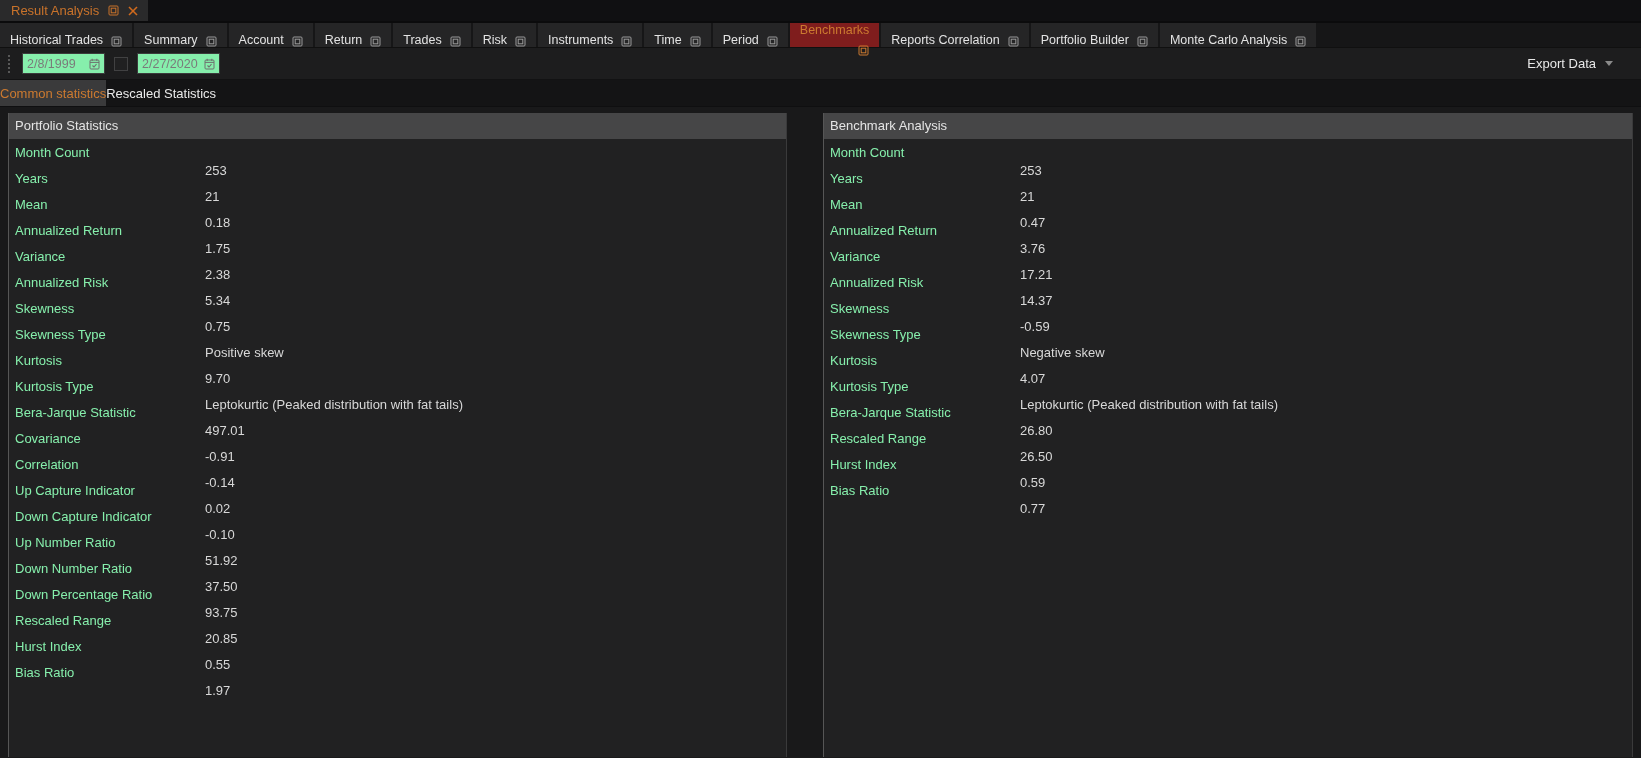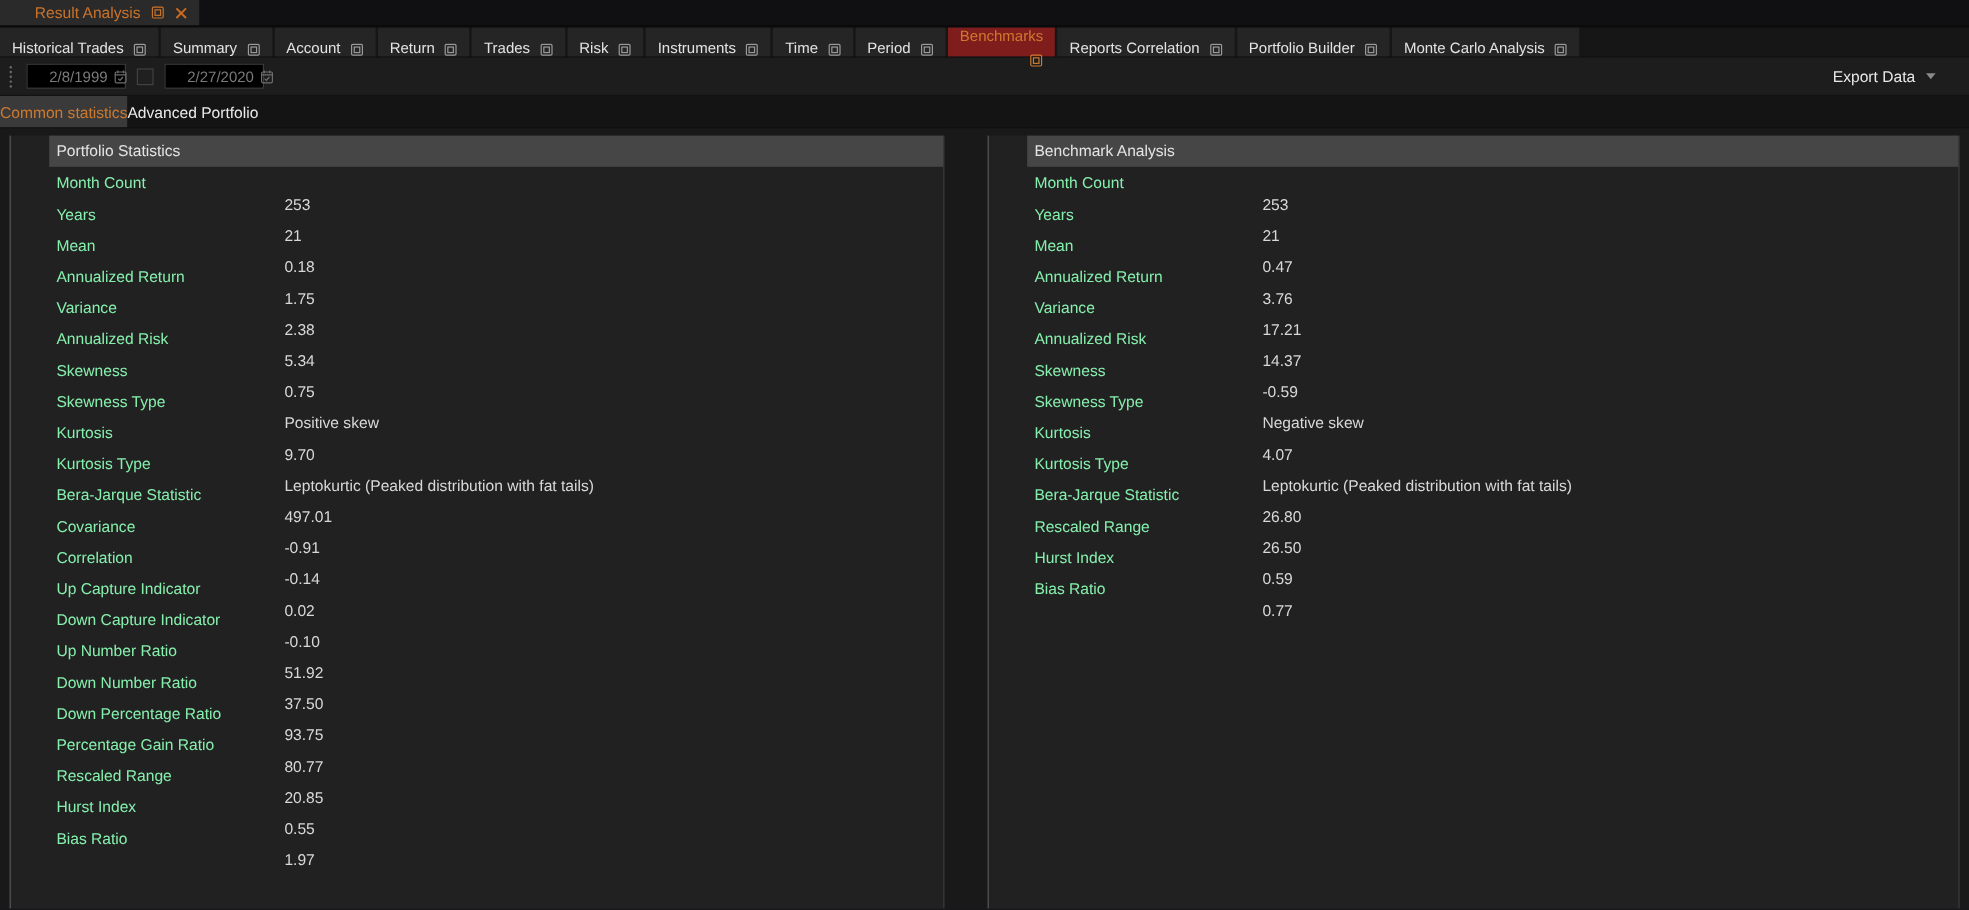--- a/index.html
+++ b/index.html
@@ -6,46 +6,46 @@
   html,body { width:1641px; height:758px; }
   body {
     background:#1a1a1b;
     font-family:"Liberation Sans","DejaVu Sans",sans-serif;
     color:#dcdcdc;
     overflow:hidden;
     font-size:13px;
   }
   
   .titlebar { height:23px; background:#101012; display:flex; align-items:stretch; border-bottom:2px solid #0b0b0c; }
-  .doc-tab { background:#2a2a2b; color:#c9732b; display:flex; align-items:center; gap:9px; padding:0 10px 0 29px; font-size:13px; cursor:default; }
+  .doc-tab { background:#2a2a2b; color:#c9732b; display:flex; align-items:center; gap:9px; padding:0 10px 0 11px; font-size:13px; cursor:default; }
   .doc-tab .popout-icon svg { display:block; }
   .doc-tab .close-icon svg { display:block; }
   
   .tabbar { height:25px; background:#161617; display:flex; align-items:stretch; gap:2px; border-bottom:1px solid #101010; }
   .tab { background:#252526; color:#e3e3e3; display:flex; align-items:flex-end; gap:8px; padding:0 10px; font-size:12.5px; white-space:nowrap; cursor:default; }
   .tab.selected { background:#7f1d1d; color:#cc7a30;flex-direction:column; }
   .tab .popout-icon { color:#9a9a9a; display:flex; }
   .tab.selected .popout-icon { color:#cc7a30; }
   
   .toolbar { height:32px; background:#1d1d1e; display:flex; align-items:center; border-bottom:1px solid #121213; }
   .grip { display:flex; flex-direction:column; gap:2px; margin:0 12px 0 8px; cursor:grab; }
   .grip i { width:2px; height:2px; background:#6d6d6d; border-radius:50%; }
-  .datebox { width:83px; height:21px; background:#000000; border:1px solid #3b3b3c; display:flex; align-items:center; gap:5px; padding:0 4px 0 18px; color:#7b7b7b; font-size:12.5px; cursor:text; }
+  .datebox { width:83px; height:21px; background:#86efac; border:1px solid #3b3b3c; display:flex; align-items:center; gap:5px; padding:0 4px 0 4px; color:#7b7b7b; font-size:12.5px; cursor:text; }
   .datebox .date-text { flex:1; }
   .checkbox { width:14px; height:14px; background:#202021; border:1px solid #414142; margin:0 9px; display:inline-block; cursor:pointer; }
   .spacer { flex:1; }
   .export { display:flex; align-items:center; gap:9px; color:#e8e8e8; padding-right:28px; font-size:13px; cursor:pointer; }
   .caret-down { width:0; height:0; border-left:4px solid transparent; border-right:4px solid transparent; border-top:5px solid #8a8a8a; }
   
   .subtabs { height:27px; background:#141415; display:flex; align-items:stretch; border-bottom:1px solid #0f0f10; }
   .subtab { display:flex; align-items:center; padding:0 0; color:#eaeaea; font-size:13px; cursor:default; white-space:nowrap; }
   .subtab.selected { background:#3a3a3b; color:#cc7a30; }
   
   .content { position:relative; height:650px; background:#19191a; }
-  .panel { position:absolute; top:6px; bottom:0; background:#212122; border-left:1px solid #565656; border-right:1px solid #3a3a3b;padding-left:32px; }
+  .panel { position:absolute; top:6px; bottom:0; background:#212122; border-left:1px solid #565656; border-right:1px solid #3a3a3b; }
   .panel-left  { left:8px;  width:779px; }
   .panel-right { left:823px; width:810px; }
   .panel-header { height:26px; background:#464647; color:#e4e4e4; line-height:26px; padding-left:6px; font-size:13px; }
   .stat-row { display:flex; height:26px; align-items:center; }
   .stat-label { width:196px; padding-left:6px; color:#86efac; white-space:nowrap; }
   .stat-value { color:#d8d8d8; white-space:nowrap;margin-top:36px; }
 </style>
 </head>
 <body>
 
@@ -238,21 +238,21 @@
     <span class="caret-down"></span>
   </div>
 </div>
 
 <div class="subtabs" id="subtabbar">
   <div class="subtab selected">
     <span class="subtab-label">Common statistics</span>
   </div>
 
   <div class="subtab">
-    <span class="subtab-label">Advanced Portfolio</span>
+    <span class="subtab-label">Rescaled Statistics</span>
   </div>
 </div>
 
 <div class="content">
   <div class="panel panel-left">
     <div class="panel-header">Portfolio Statistics</div>
     <div class="panel-body" id="panel-body-0">
   <div class="stat-row">
     <div class="stat-label">Month Count</div>
     <div class="stat-value">253</div>
@@ -337,24 +337,20 @@
     <div class="stat-label">Down Number Ratio</div>
     <div class="stat-value">37.50</div>
   </div>
 
 
   <div class="stat-row">
     <div class="stat-label">Down Percentage Ratio</div>
     <div class="stat-value">93.75</div>
   </div>
 
-  <div class="stat-row">
-    <div class="stat-label">Percentage Gain Ratio</div>
-    <div class="stat-value">80.77</div>
-  </div>
 
   <div class="stat-row">
     <div class="stat-label">Rescaled Range</div>
     <div class="stat-value">20.85</div>
   </div>
 
   <div class="stat-row">
     <div class="stat-label">Hurst Index</div>
     <div class="stat-value">0.55</div>
   </div>

